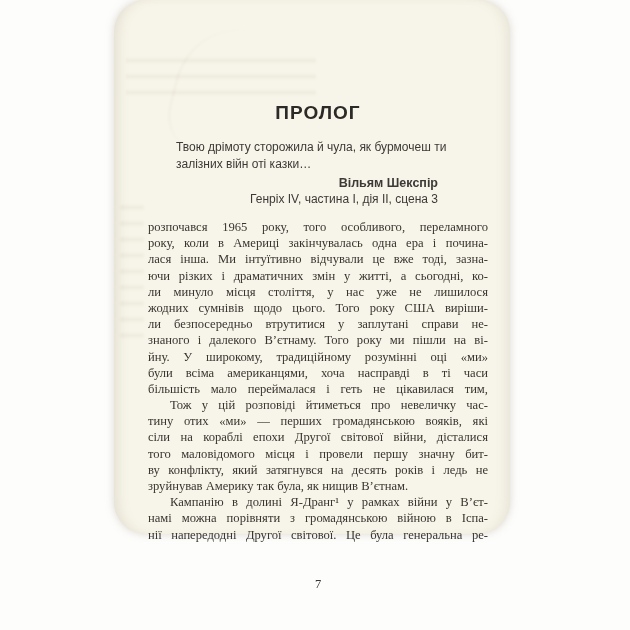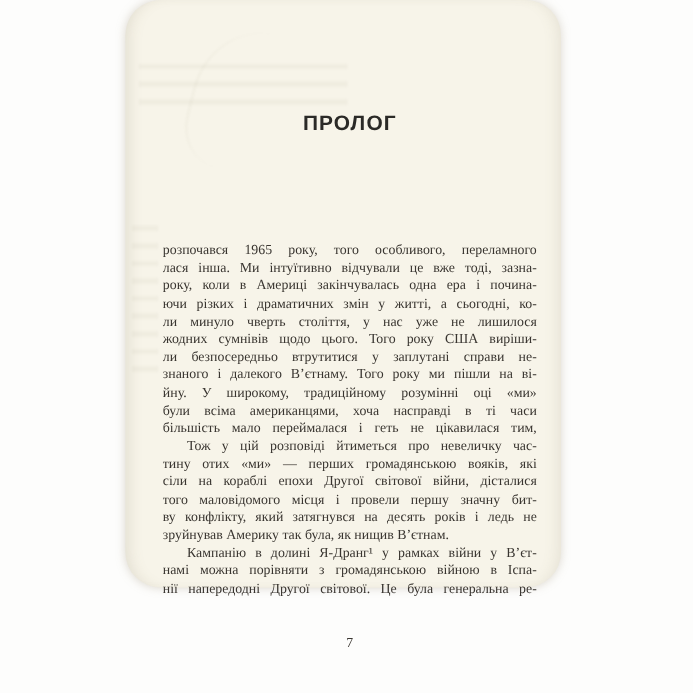--- a/index.html
+++ b/index.html
@@ -117,28 +117,34 @@
 
 <div class="canvas">
   <div class="book-page">
 
     <div class="smudge smudge-top"></div>
     <div class="smudge smudge-left"></div>
     <div class="smudge smudge-curve"></div>
 
     <h1 class="chapter-heading">ПРОЛОГ</h1>
 
+    <div class="epigraph">
+      <div class="ep-line">Твою дрімоту сторожила й чула, як бурмочеш ти</div>
+      <div class="ep-line">залізних війн оті казки…</div>
+      <div class="ep-author">Вільям Шекспір</div>
+      <div class="ep-source">Генріх IV, частина I, дія II, сцена 3</div>
+    </div>
 
     <div class="body-text">
       <div class="para">
         <div class="bl">розпочався 1965 року, того особливого, переламного</div>
+        <div class="bl">року, коли в Америці закінчувалась одна ера і почина-</div>
         <div class="bl">лася інша. Ми інтуїтивно відчували це вже тоді, зазна-</div>
-        <div class="bl">року, коли в Америці закінчувалась одна ера і почина-</div>
         <div class="bl">ючи різких і драматичних змін у житті, а сьогодні, ко-</div>
-        <div class="bl">ли минуло чверть століття, у нас уже не лишилося</div>
+        <div class="bl">ли минуло місця століття, у нас уже не лишилося</div>
         <div class="bl">жодних сумнівів щодо цього. Того року США виріши-</div>
         <div class="bl">ли безпосередньо втрутитися у заплутані справи не-</div>
         <div class="bl">знаного і далекого В’єтнаму. Того року ми пішли на ві-</div>
         <div class="bl">йну. У широкому, традиційному розумінні оці «ми»</div>
         <div class="bl">були всіма американцями, хоча насправді в ті часи</div>
         <div class="bl">більшість мало переймалася і геть не цікавилася тим,</div>
       </div>
       <div class="para">
         <div class="bl ind">Тож у цій розповіді йтиметься про невеличку час-</div>
         <div class="bl">тину отих «ми» — перших громадянською вояків, які</div>

